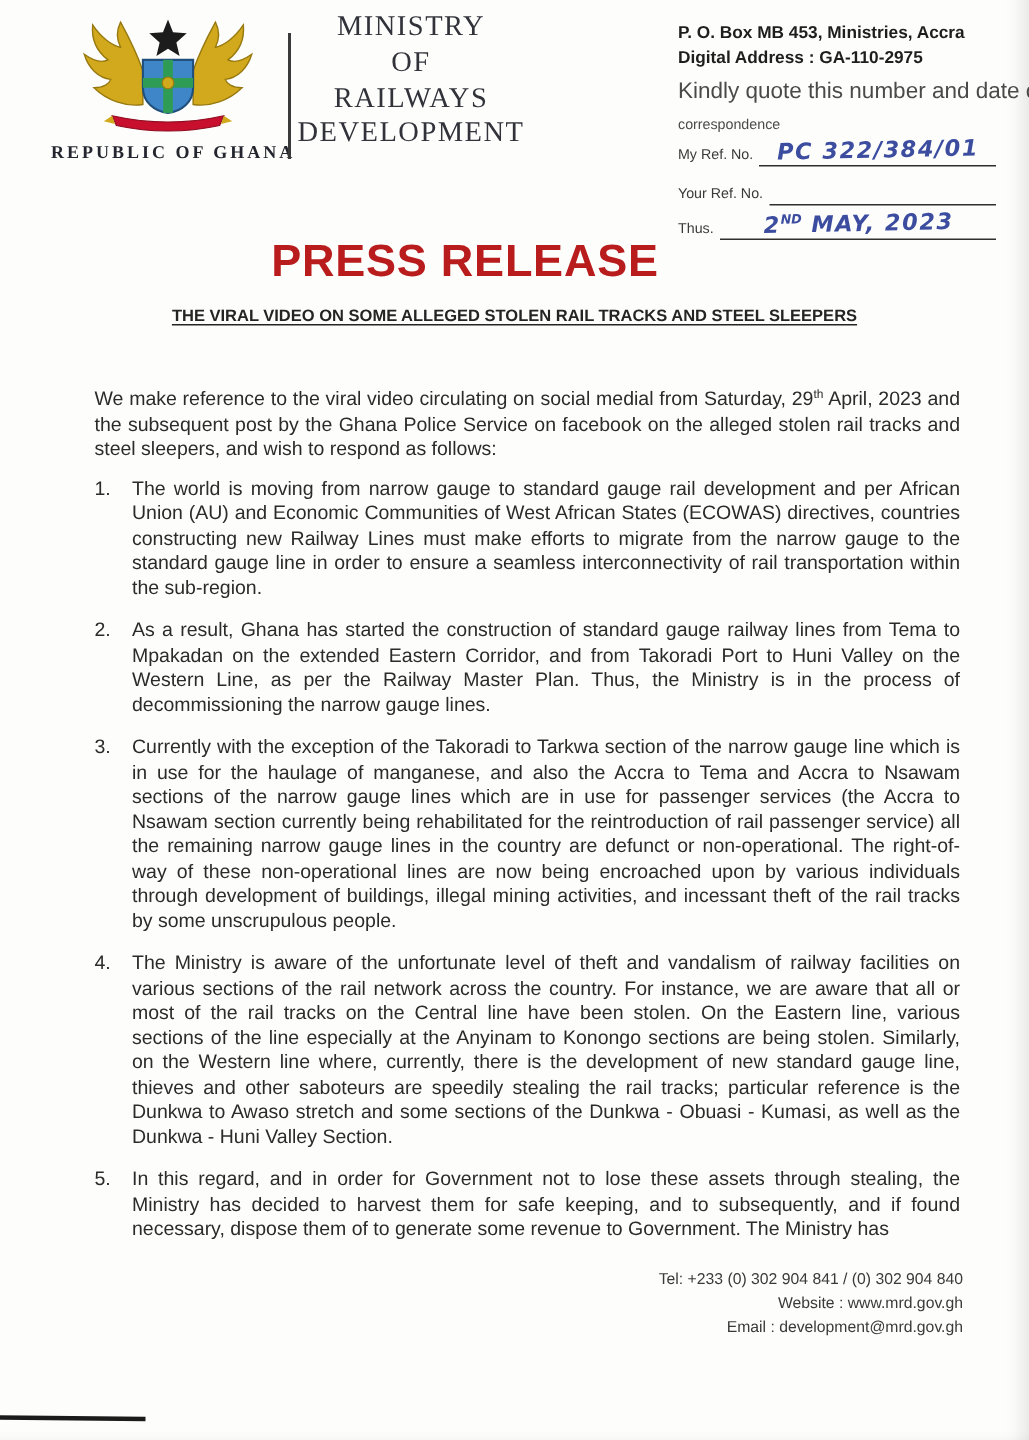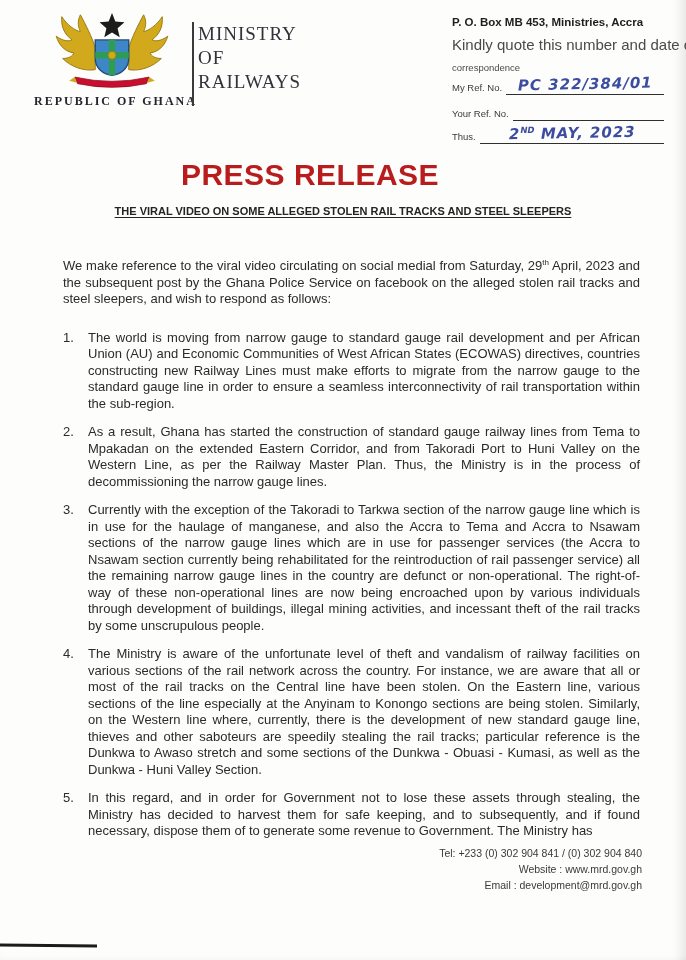--- a/index.html
+++ b/index.html
@@ -19,22 +19,22 @@
   .emblem-wrap { position:absolute; left:34px; top:12px; width:156px; text-align:center; }
   .emblem-svg { display:block; margin:0 auto; }
   .emblem-caption {
     margin-top:2px;
     font-family:"Liberation Serif", serif;
     font-weight:bold; font-size:12px; letter-spacing:2px;
     color:#23262e; white-space:nowrap;
   }
   .head-divider { position:absolute; left:192px; top:22px; width:2px; height:84px; background:#3a3a3a; }
   .ministry {
-    position:absolute; left:198px; top:22px; width:152px;
-    text-align:left;
+    position:absolute; left:198px; top:6px; width:152px;
+    text-align:center;
     font-family:"Liberation Serif", serif;
     font-size:19px; line-height:1.25; letter-spacing:1px;
     color:#31323a;
   }
   .addr-block { position:absolute; left:452px; top:14px; width:212px; }
   .addr-bold { font-weight:bold; font-size:11.5px; line-height:1.45; color:#1e1e1e; white-space:nowrap; }
   .addr-note { font-size:15px; color:#4a4a4a; margin-top:5px; white-space:nowrap; }
   .addr-note2 { font-size:9.5px; color:#4a4a4a; margin-top:9px; white-space:nowrap; }
   .ref-row { display:flex; align-items:flex-end; margin-top:2px; }
   .ref-row.your { margin-top:8px; }
@@ -70,21 +70,21 @@
     text-decoration:underline;
     text-underline-offset:2px;
   }
 
   
   .body-col {
     position:absolute; left:63px; top:255px; width:577px;
     font-size:13px; line-height:16.5px;
     color:#2b2b2b;
   }
-  .para { text-align:justify; margin-bottom:22px; }
+  .para { text-align:justify; margin-bottom:10px; }
   .item { display:flex; margin-bottom:12px; }
   .item-num { width:25px; flex-shrink:0; }
   .item-text { flex:1; text-align:justify; }
   sup.sm { font-size:8px; }
 
   
   .contact-block {
     position:absolute; right:44px; top:846px;
     text-align:right;
     font-size:10.5px; line-height:1.5; color:#3a3a3a;
@@ -120,24 +120,26 @@
     </svg>
     <div class="emblem-caption">REPUBLIC OF GHANA</div>
   </div>
 
   <div class="head-divider"></div>
 
   <div class="ministry">
     <div>MINISTRY</div>
     <div>OF</div>
     <div>RAILWAYS</div>
+    <div>DEVELOPMENT</div>
   </div>
 
   <div class="addr-block">
     <div class="addr-bold">P. O. Box MB 453, Ministries, Accra</div>
+    <div class="addr-bold">Digital Address : GA-110-2975</div>
     <div class="addr-note">Kindly quote this number and date on all</div>
     <div class="addr-note2">correspondence</div>
 
     <div class="ref-row">
       <span class="ref-label">My Ref. No.</span>
       <span class="ref-line">
         <span class="handwriting">PC 322/384/01</span>
       </span>
     </div>
 

